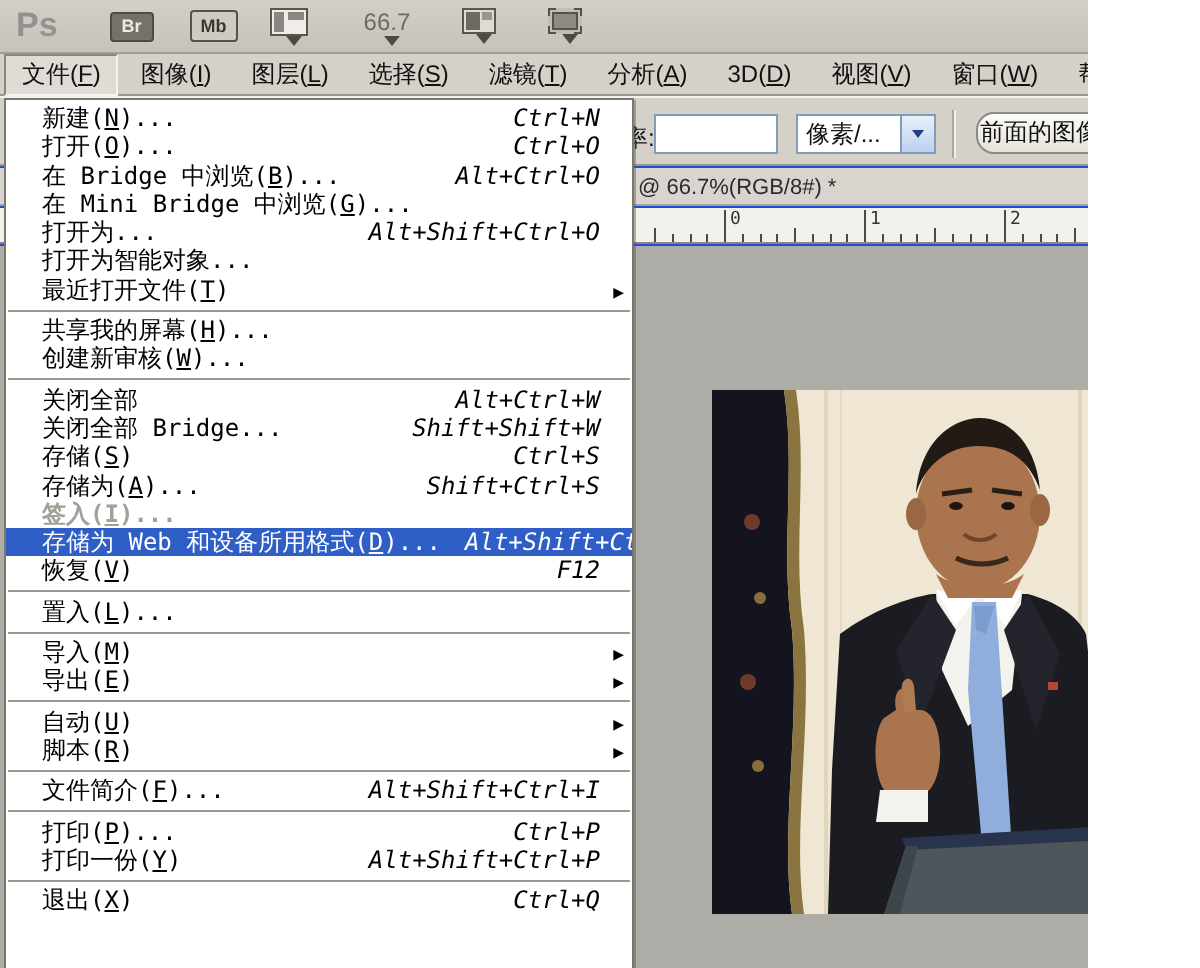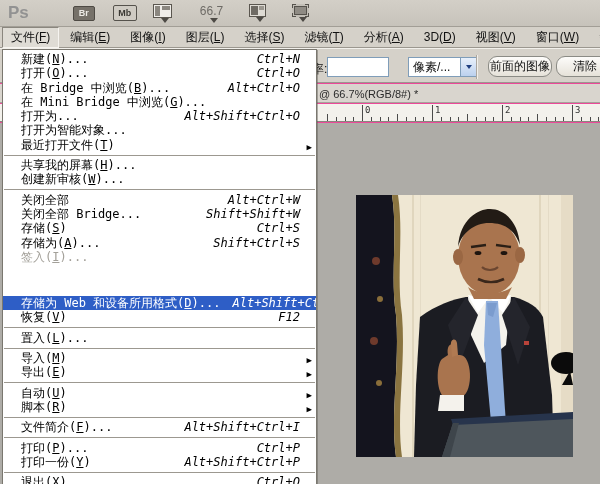--- a/index.html
+++ b/index.html
@@ -1,26 +1,26 @@
 <!DOCTYPE html>
 <html><head>
 <meta charset="utf-8">
 <style>
   * { box-sizing: border-box; margin: 0; padding: 0; }
   html,body { width:600px; height:484px; overflow:hidden; }
   body { font-family:"Liberation Sans","DejaVu Sans",sans-serif; }
-  .screen { position:relative; width:600px; height:484px; background:#ec4899; overflow:hidden; }
+  .screen { position:relative; width:544px; height:484px; background:#1d4ed8; overflow:hidden; }
 
   
   .appbar { position:absolute; left:0; top:0; width:600px; height:27px;
             background:linear-gradient(#D3CFC7,#C7C3BB); border-bottom:1px solid #A29E96;
             display:flex; align-items:center; }
   .ps-logo { font-weight:bold; font-size:17px; color:#929292; margin-left:8px; letter-spacing:0px; }
   .sq-btn { font-size:9px; font-weight:bold; border-radius:2px; display:flex; align-items:center; justify-content:center; }
-  .br-btn { margin-left:44px; width:22px; height:15px; background:#767169; border:1px solid #4E4A44; color:#EDEBE6; }
+  .br-btn { margin-left:26px; width:22px; height:15px; background:#767169; border:1px solid #4E4A44; color:#EDEBE6; }
   .mb-btn { margin-left:18px; width:24px; height:16px; background:#CFCBC3; border:1px solid #55524C; color:#3A3833;text-align:right; }
   .tool-group { display:flex; align-items:center; margin-left:16px;flex-direction:column; }
   .drop-arrow { width:0; height:0; border-left:4px solid transparent; border-right:4px solid transparent;
                 border-top:5px solid #4D4A45; margin-left:5px; }
   .arrange-icon { width:19px; height:14px; border:1px solid #5A564F; background:#EFEDE9; position:relative; }
   .arrange-icon::before { content:""; position:absolute; left:1px; top:1px; width:5px; height:10px; background:#8B8780; }
   .arrange-icon::after { content:""; position:absolute; left:8px; top:1px; right:1px; height:4px; background:#8B8780; }
   .zoom-val { font-size:12px; color:#6E6B66; }
   .grid-icon { width:17px; height:13px; border:1px solid #5A564F; background:#DEDBD4; position:relative; }
   .grid-icon::before { content:""; position:absolute; left:1px; top:1px; width:7px; height:9px; background:#6E6A63; }
@@ -46,21 +46,21 @@
   .mb-item.active { background:#DFDCD5; border:1px solid; border-color:#8A867E #F6F4F0 #F6F4F0 #8A867E; padding:1px 8px; }
   .mb-item u, .mi u { text-decoration:underline; }
 
   
   .optionsbar { position:absolute; left:0; top:48px; width:600px; height:35px; background:#D5D1C9;
                 border-top:1px solid #F2F0EB; border-bottom:1px solid #9B978F; font-size:12px; color:#111; }
   .opt-label { position:absolute; left:312px; top:12px; }
   .opt-input { position:absolute; left:327px; top:8px; width:62px; height:20px; background:#fff;
                border:1px solid #7F9DB9; font-size:12px; padding:0 3px; }
   .opt-select { position:absolute; left:398px; top:8px; width:70px; height:20px; background:#fff;
-                border:1px solid #7F9DB9; display:flex; align-items:center;margin-left:10px; }
+                border:1px solid #7F9DB9; display:flex; align-items:center; }
   .opt-select .sel-text { flex:1; padding-left:4px; font-size:12px; color:#111; white-space:nowrap; overflow:hidden; }
   .sel-btn { width:17px; height:18px; background:linear-gradient(#E8F0FB,#BCD1EE); border-left:1px solid #7F9DB9;
              display:flex; align-items:center; justify-content:center; }
   .sel-btn .drop-arrow { border-top-color:#1F3F7F; margin:0; border-left-width:3px; border-right-width:3px; border-top-width:4px; }
   .opt-sep { position:absolute; left:476px; top:6px; width:1px; height:24px; background:#ABA7A0; box-shadow:1px 0 0 #F2F0EB; }
   .xp-btn { position:absolute; top:7px; height:21px; background:linear-gradient(#FDFCFA,#E6E2D9); border:1px solid #8B8B85;
             border-radius:9px; font-size:12px; color:#111; display:flex; align-items:center; justify-content:center; }
   .btn-front { left:488px; width:64px; }
   .btn-clear { left:556px; width:58px; }
 
@@ -76,22 +76,22 @@
   .photo { position:absolute; left:356px; top:72px; width:217px; height:262px; }
 
   
   .filemenu { position:absolute; left:2px; top:49px; width:315px; height:460px; background:#FFFFFF;
               border:1px solid #7A776F; box-shadow:1px 1px 0 rgba(90,88,82,.45); padding-top:2px;
               font-family:"DejaVu Sans Mono","Liberation Mono",monospace; font-size:12px; color:#000; overflow:hidden; }
   .mi { height:14.3px; line-height:14.3px; display:flex; justify-content:space-between; align-items:center;
         padding:0 16px 0 18px; position:relative; white-space:nowrap; cursor:default; }
   .mi .sc { margin-left:12px;font-style:italic; }
   .mi .sub { position:absolute; right:4px; top:2px; font-size:9px; }
-  .mi.selected { background:#2E5EC6; color:#FFFFFF;margin-top:32px; }
-  .mi.disabled { color:#A3A099; }
+  .mi.selected { background:#2E5EC6; color:#FFFFFF; }
+  .mi.disabled { color:#A3A099;font-weight:bold; }
   .msep { height:1px; background:#9C9890; margin:2.5px 1px; }
 </style>
 </head>
 <body>
 
 <div class="screen">
 
   <div class="appbar">
     <div class="ps-logo">Ps</div>
     <div class="sq-btn br-btn">Br</div>
@@ -109,21 +109,20 @@
       <div class="drop-arrow"></div>
     </div>
     <div class="tool-group" style="margin-left:26px;">
       <div class="screenmode-icon"></div>
       <div class="drop-arrow"></div>
     </div>
   </div>
 
   <div class="menubar" id="menubar">
       <div class="mb-item active">文件(<u>F</u>)</div>
-      <div class="mb-item">编辑(<u>E</u>)</div>
       <div class="mb-item">图像(<u>I</u>)</div>
       <div class="mb-item">图层(<u>L</u>)</div>
       <div class="mb-item">选择(<u>S</u>)</div>
       <div class="mb-item">滤镜(<u>T</u>)</div>
       <div class="mb-item">分析(<u>A</u>)</div>
       <div class="mb-item">3D(<u>D</u>)</div>
       <div class="mb-item">视图(<u>V</u>)</div>
       <div class="mb-item">窗口(<u>W</u>)</div>
       <div class="mb-item">帮助()</div>
     </div>

